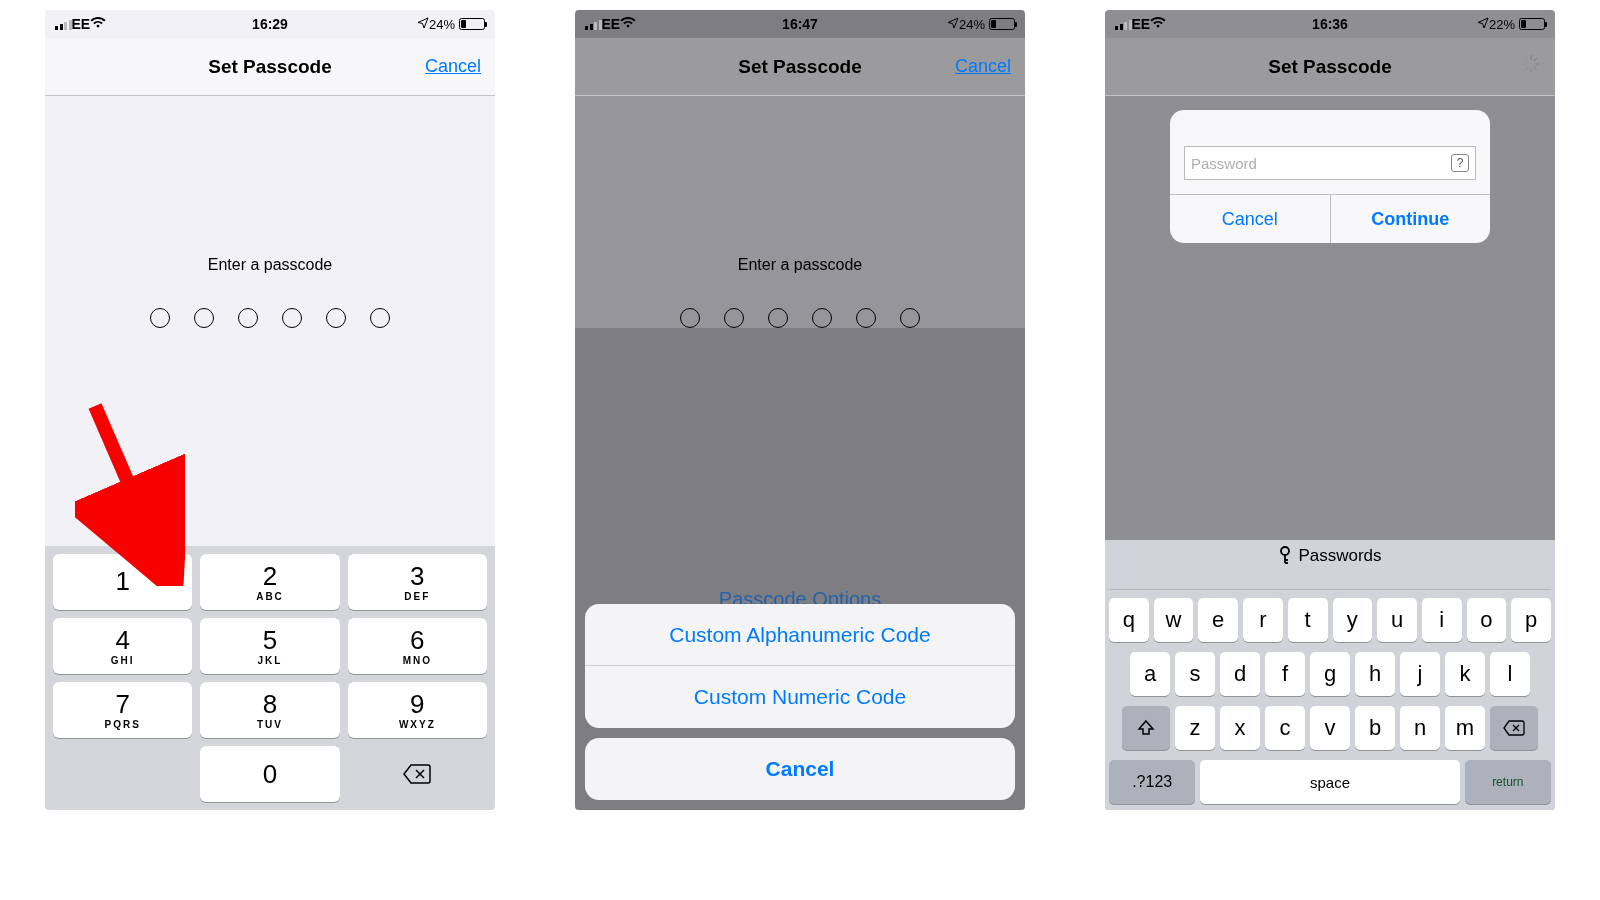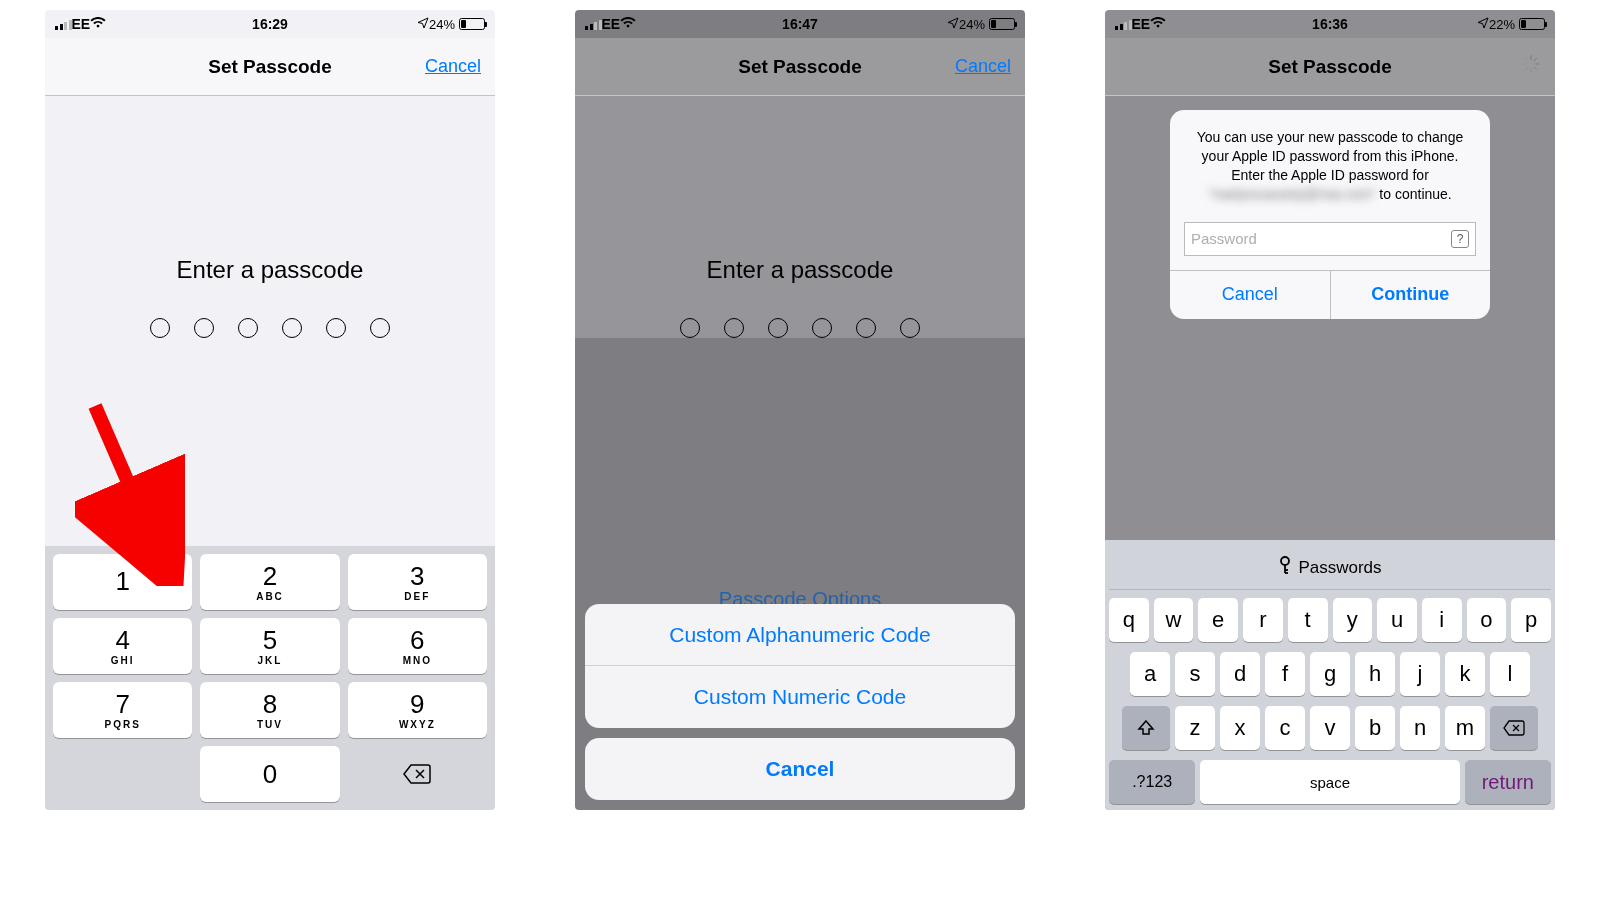--- a/index.html
+++ b/index.html
@@ -55,21 +55,21 @@
   .nav-title { font-size: 19px; font-weight: 600; }
   .nav-cancel { position: absolute; right: 14px; color: #007aff; font-size: 18px; text-decoration: underline; }
   .nav-spinner { position: absolute; right: 14px; color: #999; font-size: 18px; }
   .content {
     flex: 1;
     display: flex;
     flex-direction: column;
     align-items: center;
     position: relative;
   }
-  .prompt { font-size: 24px; margin-top: 160px; text-align: center; }
+  .prompt { font-size: 16px; margin-top: 160px; text-align: center; }
   .dots { display: flex; gap: 24px; margin-top: 34px; }
   .dot { width: 20px; height: 20px; border: 1.8px solid #000; border-radius: 50%; }
   .passcode-options { color: #007aff; font-size: 20px; text-decoration: underline; position: absolute; top: 492px; }
   .peek-options { color: #007aff; font-size: 20px; text-decoration: underline; position: absolute; top: 492px; opacity: .9; }
 
   .numpad {
     position: absolute;
     bottom: 0;
     left: 0;
     right: 0;
@@ -150,40 +150,40 @@
   .alert-btn + .alert-btn { border-left: 0.5px solid #c0c0c4; }
 
   .qwerty {
     position: absolute;
     bottom: 0;
     left: 0;
     right: 0;
     background: #d0d3d9;
     padding: 6px 4px;
   }
-  .pw-suggest { height: 44px; display: flex; align-items: center; justify-content: center; gap: 6px; font-size: 17px; border-bottom: 0.5px solid #b4b7bc; margin-bottom: 8px; }
+  .pw-suggest { height: 44px; display: flex; justify-content: center; gap: 6px; font-size: 17px; border-bottom: 0.5px solid #b4b7bc; margin-bottom: 8px; }
   .kb-row { display: flex; justify-content: center; gap: 5px; margin-bottom: 10px; }
   .kb-key {
     background: #fff;
     border-radius: 5px;
     height: 44px;
     flex: 1;
     max-width: 40px;
     display: flex;
     align-items: center;
     justify-content: center;
     font-size: 22px;
     box-shadow: 0 1px 0 rgba(0,0,0,.3);
   }
   .kb-key.fn { background: #acb1bb; max-width: 48px; font-size: 18px; }
   .kb-bottom { display: flex; gap: 5px; }
   .kb-bottom .kb-key { max-width: none; }
   .kb-space { flex: 3; font-size: 15px; }
   .kb-123 { flex: 1; background: #acb1bb; font-size: 16px; }
-  .kb-return { flex: 1; background: #acb1bb; font-size: 20px; color: #701a75; }
+  .kb-return { flex: 1; background: #acb1bb; font-size: 12px; color: #14532d; }
   .row2 { padding: 0 20px; }
   .row3 .kb-key:not(.fn) { max-width: 40px; }
 
   .arrow-svg {
     position: absolute;
     top: 300px;
     left: 30px;
     z-index: 5;
   }
 </style>
@@ -389,24 +389,20 @@
             <line x1="4.4" y1="15.6" x2="6.5" y2="13.5" opacity=".3"></line>
             <line x1="2" y1="10" x2="5" y2="10" opacity=".2"></line>
             <line x1="4.4" y1="4.4" x2="6.5" y2="6.5" opacity=".15"></line>
           </g>
         </svg>
     </span>
   </div>
 
   <div class="alert">
     <div class="alert-body">
-      <div class="alert-msg">
-        <span>You can use your new passcode to change your Apple ID password from this iPhone. Enter the Apple ID password for</span>
-        <span class="blur">"martyrocasseriy@mac.com"</span><span> to continue.</span>
-      </div>
     </div>
     <div class="alert-input">
       <span>Password</span>
       <span style="width:18px;height:18px;border:1px solid #888;border-radius:3px;display:flex;align-items:center;justify-content:center;font-size:12px;color:#555;">?</span>
     </div>
     <div class="alert-buttons">
       <div class="alert-btn">Cancel</div>
       <div class="alert-btn primary">Continue</div>
     </div>
   </div>

